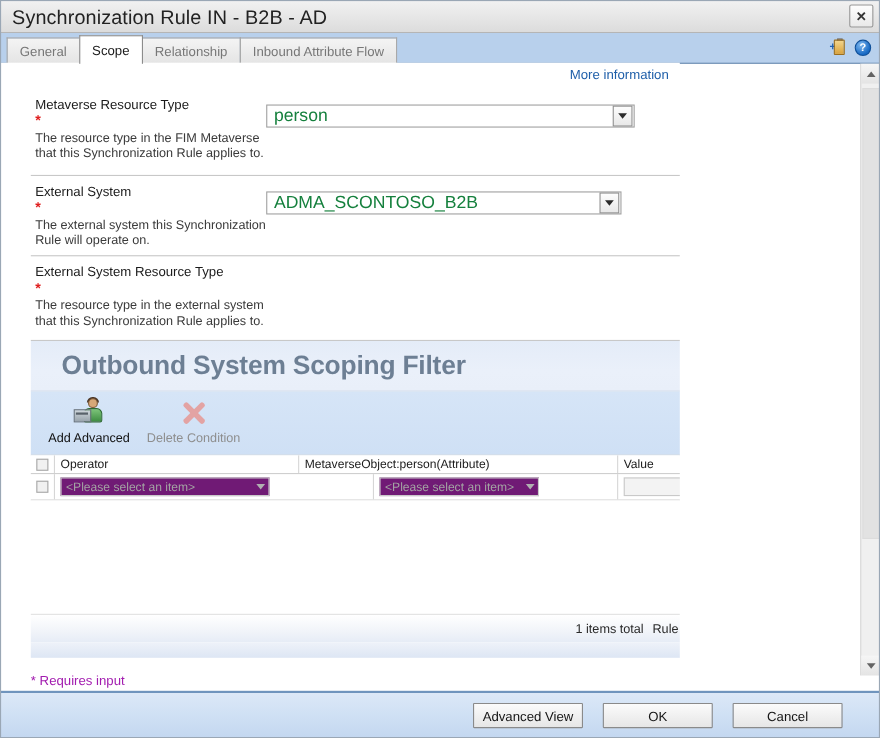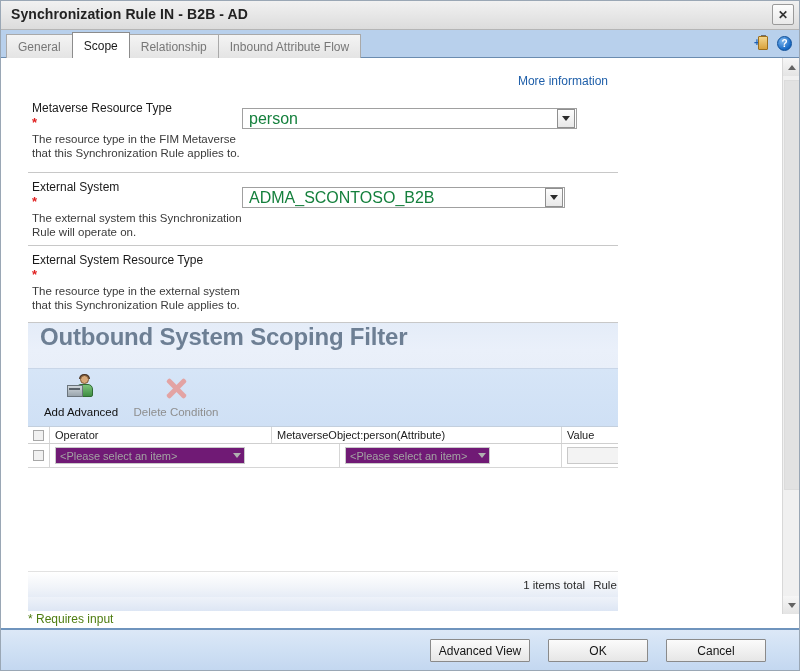--- a/index.html
+++ b/index.html
@@ -25,22 +25,22 @@
     position: absolute;
     left: 0; top: 0;
     width: 800px; height: 30px;
     background: linear-gradient(to bottom, #f2f2f2 0%, #e6e6e6 55%, #dcdcdc 100%);
     border-bottom: 1px solid #b5b5b5;
     box-sizing: border-box;
   }
   .titlebar-text {
     position: absolute;
     left: 11px; top: 6px;
-    font-size: 14px;
-    font-weight: bold;
+    font-size: 18px;
+    font-weight: normal;
     color: #222;
     letter-spacing: 0.1px;
     white-space: nowrap;
   }
   .close-btn {
     position: absolute;
     right: 6px; top: 4px;
     width: 22px; height: 21px;
     background: linear-gradient(to bottom, #fdfdfd, #e9e9e9);
     border: 1px solid #9a9a9a;
@@ -138,21 +138,21 @@
     font-weight: bold;
     line-height: 13px;
     text-align: center;
     cursor: pointer;
     box-sizing: border-box;
   }
 
   
   .content {
     position: absolute;
-    left: 0; top: 70px;
+    left: 0; top: 57px;
     width: 618px;
     height: 556px;
     background: #ffffff;
     overflow: hidden;
     box-sizing: border-box;
   }
 
   .more-info {
     position: absolute;
     right: 10px; top: 4px;
@@ -243,21 +243,22 @@
     left: 28px;
     top: 253px;
     width: 742px;
   }
   .filter-header {
     height: 46px;
     background: linear-gradient(to bottom, #e4ecf8 0%, #eaf0fa 60%, #e9eff9 100%);
     border-bottom: 1px solid #c9d6e8;
     box-sizing: border-box;
     display: flex;
-    padding-left: 12px;
+    align-items: center;
+    padding-left: 28px;
   }
   .filter-title {
     font-size: 24px;
     font-weight: bold;
     color: #6d7f94;
     letter-spacing: -0.2px;
   }
   .toolbar {
     height: 57px;
     background: linear-gradient(to bottom, #d6e5f7 0%, #cfe0f5 100%);
@@ -461,21 +462,21 @@
     color: #5b6a7d;
     white-space: nowrap;
   }
 
   
   .requires {
     position: absolute;
     left: 28px;
     top: 612px;
     font-size: 12px;
-    color: #4d7c0f;
+    color: #a21caf;
   }
 
   
   .vscroll {
     position: absolute;
     right: 0; top: 58px;
     width: 18px; height: 556px;
     background: #f0f0f0;
     border-left: 1px solid #d8d8d8;
     box-sizing: border-box;

